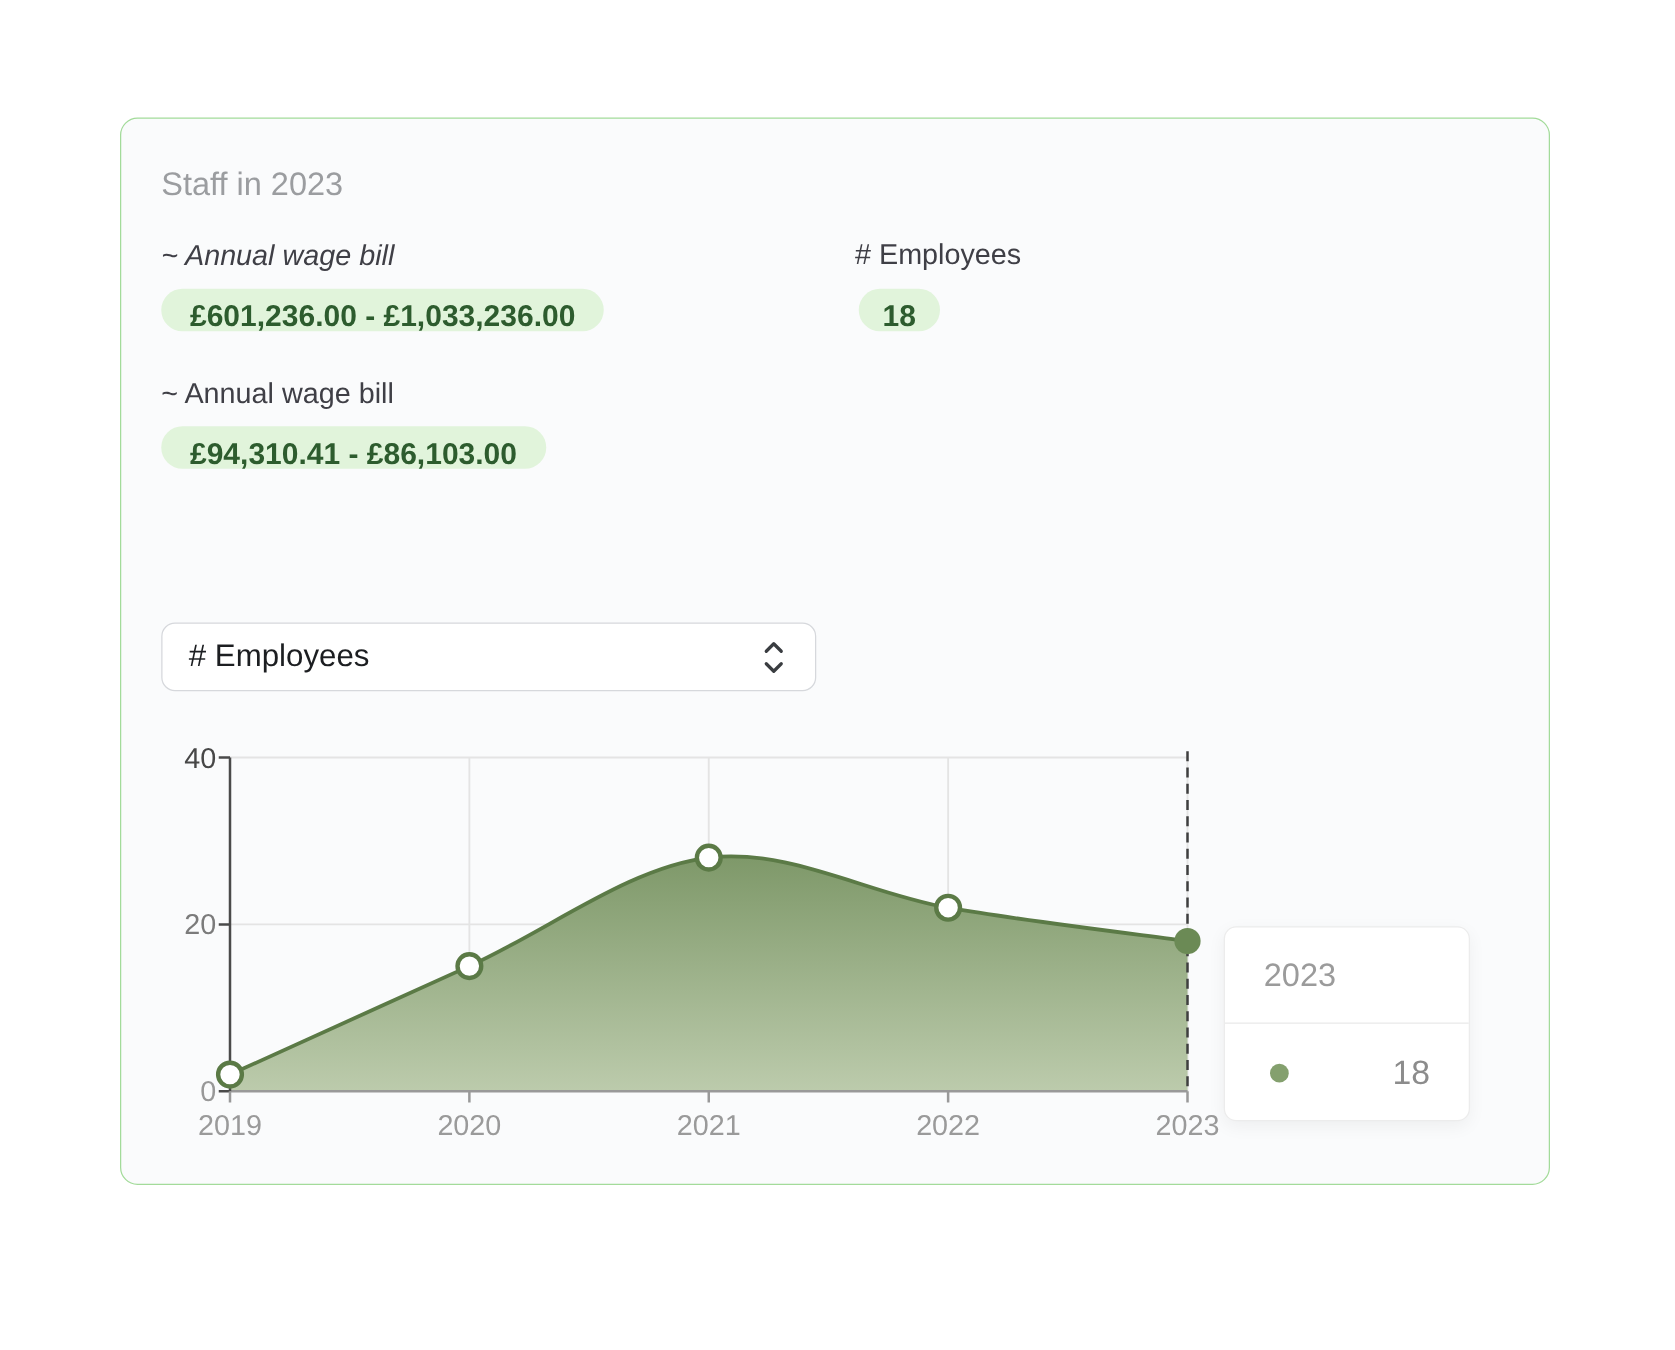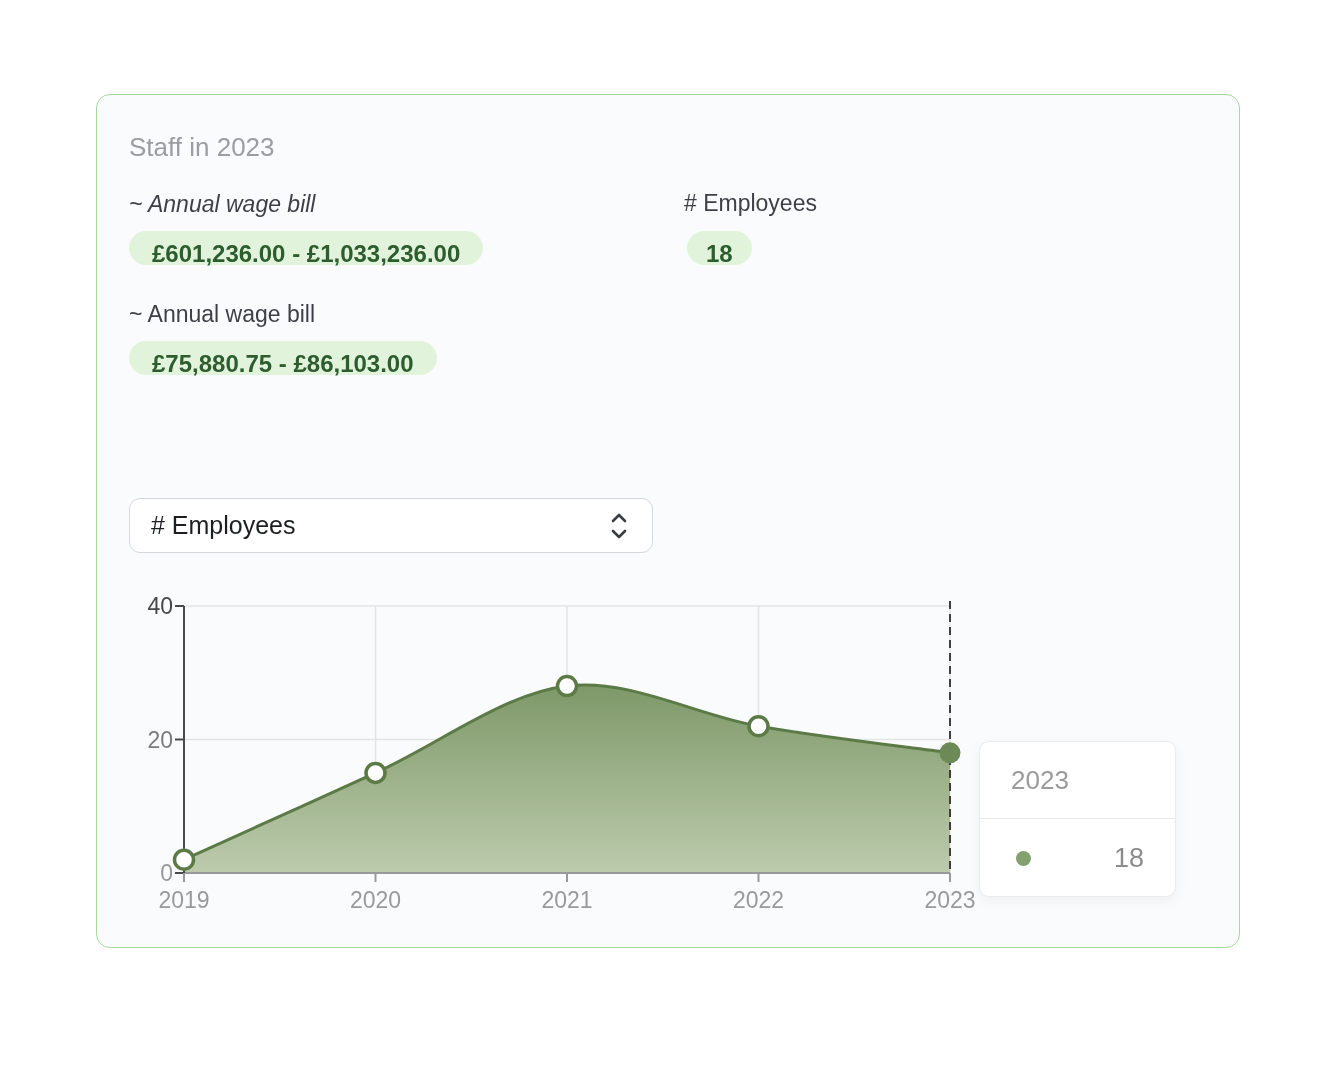--- a/index.html
+++ b/index.html
@@ -97,21 +97,21 @@
 
   <div class="card-title">Staff in 2023</div>
 
   <div class="metric-label lbl-annual">~ Annual wage bill</div>
   <div class="pill pill-annual">£601,236.00 - £1,033,236.00</div>
 
   <div class="metric-label lbl-employees"># Employees</div>
   <div class="pill pill-employees">18</div>
 
   <div class="metric-label lbl-monthly">~ Annual wage bill</div>
-  <div class="pill pill-monthly">£75,880.75 - £86,103.00</div>
+  <div class="pill pill-monthly">£94,310.41 - £86,103.00</div>
 
 
   <div class="metric-select" role="button">
     <span class="value"># Employees</span>
     <span>
       <svg class="chevron-updown" width="18" height="30" viewBox="0 0 18 30">
         <polyline points="3,10 9,4 15,10" fill="none" stroke="#3a3d41" stroke-width="2.6" stroke-linecap="round" stroke-linejoin="round"></polyline>
         <polyline points="3,20 9,26 15,20" fill="none" stroke="#3a3d41" stroke-width="2.6" stroke-linecap="round" stroke-linejoin="round"></polyline>
       </svg>
     </span>

